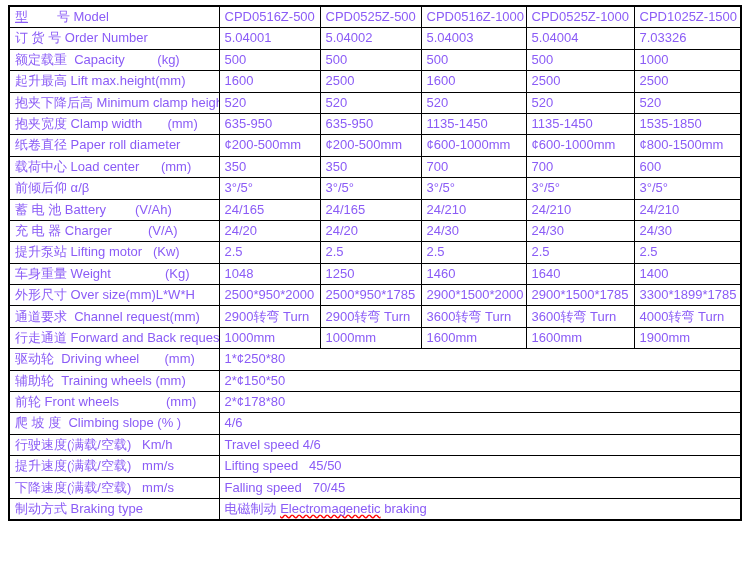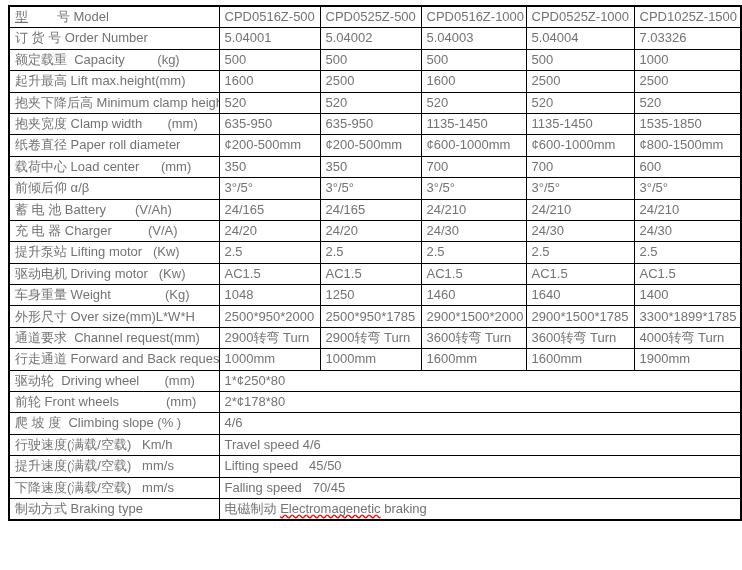--- a/index.html
+++ b/index.html
@@ -3,21 +3,21 @@
 <meta charset="utf-8">
 <style>
   html, body { margin: 0; padding: 0; }
   .page {
     position: relative;
     width: 742px;
     height: 570px;
     background: #ffffff;
     font-family: "Liberation Sans", "DejaVu Sans", sans-serif;
     font-size: 13px;
-    color: #737373;
+    color: #8b5cf6;
     overflow: hidden;
   }
   table.spec {
     position: absolute;
     left: 8px;
     top: 5px;
     width: 732px;
     border-collapse: collapse;
     table-layout: fixed;
     border: 2px solid #000000;
@@ -144,28 +144,20 @@
         </tr>
         <tr>
           <td>提升泵站 Lifting motor   (Kw)</td>
           <td>2.5</td>
           <td>2.5</td>
           <td>2.5</td>
           <td>2.5</td>
           <td>2.5</td>
         </tr>
         <tr>
-          <td>驱动电机 Driving motor   (Kw)</td>
-          <td>AC1.5</td>
-          <td>AC1.5</td>
-          <td>AC1.5</td>
-          <td>AC1.5</td>
-          <td>AC1.5</td>
-        </tr>
-        <tr>
           <td>车身重量 Weight               (Kg)</td>
           <td>1048</td>
           <td>1250</td>
           <td>1460</td>
           <td>1640</td>
           <td>1400</td>
         </tr>
         <tr>
           <td>外形尺寸 Over size(mm)L*W*H</td>
           <td>2500*950*2000</td>
@@ -188,20 +180,24 @@
           <td>1000mm</td>
           <td>1600mm</td>
           <td>1600mm</td>
           <td>1900mm</td>
         </tr>
         <tr>
           <td>驱动轮  Driving wheel       (mm)</td>
           <td colspan="5">1*¢250*80</td>
         </tr>
         <tr>
+          <td>辅助轮  Training wheels (mm)</td>
+          <td colspan="5">2*¢150*50</td>
+        </tr>
+        <tr>
           <td>前轮 Front wheels             (mm)</td>
           <td colspan="5">2*¢178*80</td>
         </tr>
         <tr>
           <td>爬 坡 度  Climbing slope (% )</td>
           <td colspan="5">4/6</td>
         </tr>
         <tr>
           <td>行驶速度(满载/空载)   Km/h</td>
           <td colspan="5">Travel speed 4/6</td>

